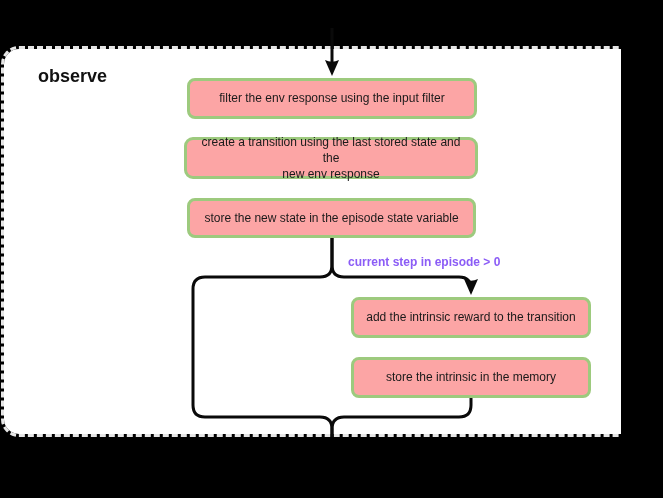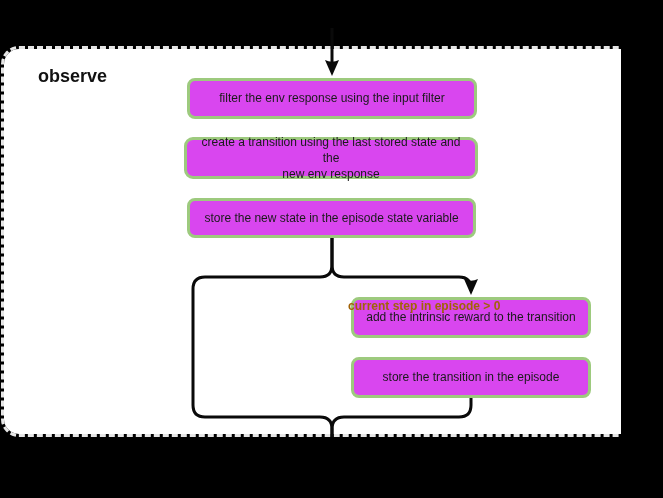--- a/index.html
+++ b/index.html
@@ -42,21 +42,21 @@
     left: 0;
     top: 0;
     width: 663px;
     height: 498px;
     z-index: 2;
     pointer-events: none;
   }
   .node {
     position: absolute;
     box-sizing: border-box;
-    background: #d946ef;
+    background: #fca5a5;
     border: 3px solid #9dca7e;
     border-radius: 8px;
     display: flex;
     align-items: center;
     justify-content: center;
     text-align: center;
     font-size: 12px;
     line-height: 1.35;
     color: #1a1a1a;
     white-space: pre-line;
@@ -67,23 +67,22 @@
   .n2 { left: 184px; top: 137px; width: 294px; height: 42px; border-radius: 9px; }
   .n3 { left: 187px; top: 198px; width: 289px; height: 40px; }
   .n4 { left: 351px; top: 297px; width: 240px; height: 41px; }
   .n5 { left: 351px; top: 357px; width: 240px; height: 41px; }
   .cond-label {
     position: absolute;
     left: 348px;
     top: 255px;
     font-size: 12px;
     font-weight: bold;
-    color: #a16207;
+    color: #8b5cf6;
     z-index: 3;
-    margin-top: 44px;
   }
 </style>
 </head>
 <body>
 
 <div class="stage">
 
   <div class="frame"></div>
 
   <div class="frame-title">observe</div>
@@ -112,18 +111,18 @@
 
   <div class="node n3">
     <span>store the new state in the episode state variable</span>
   </div>
 
   <div class="node n4">
     <span>add the intrinsic reward to the transition</span>
   </div>
 
   <div class="node n5">
-    <span>store the transition in the episode</span>
+    <span>store the intrinsic in the memory</span>
   </div>
 
   <div class="cond-label">current step in episode &gt; 0</div>
 
 </div>
 
 </body></html>

